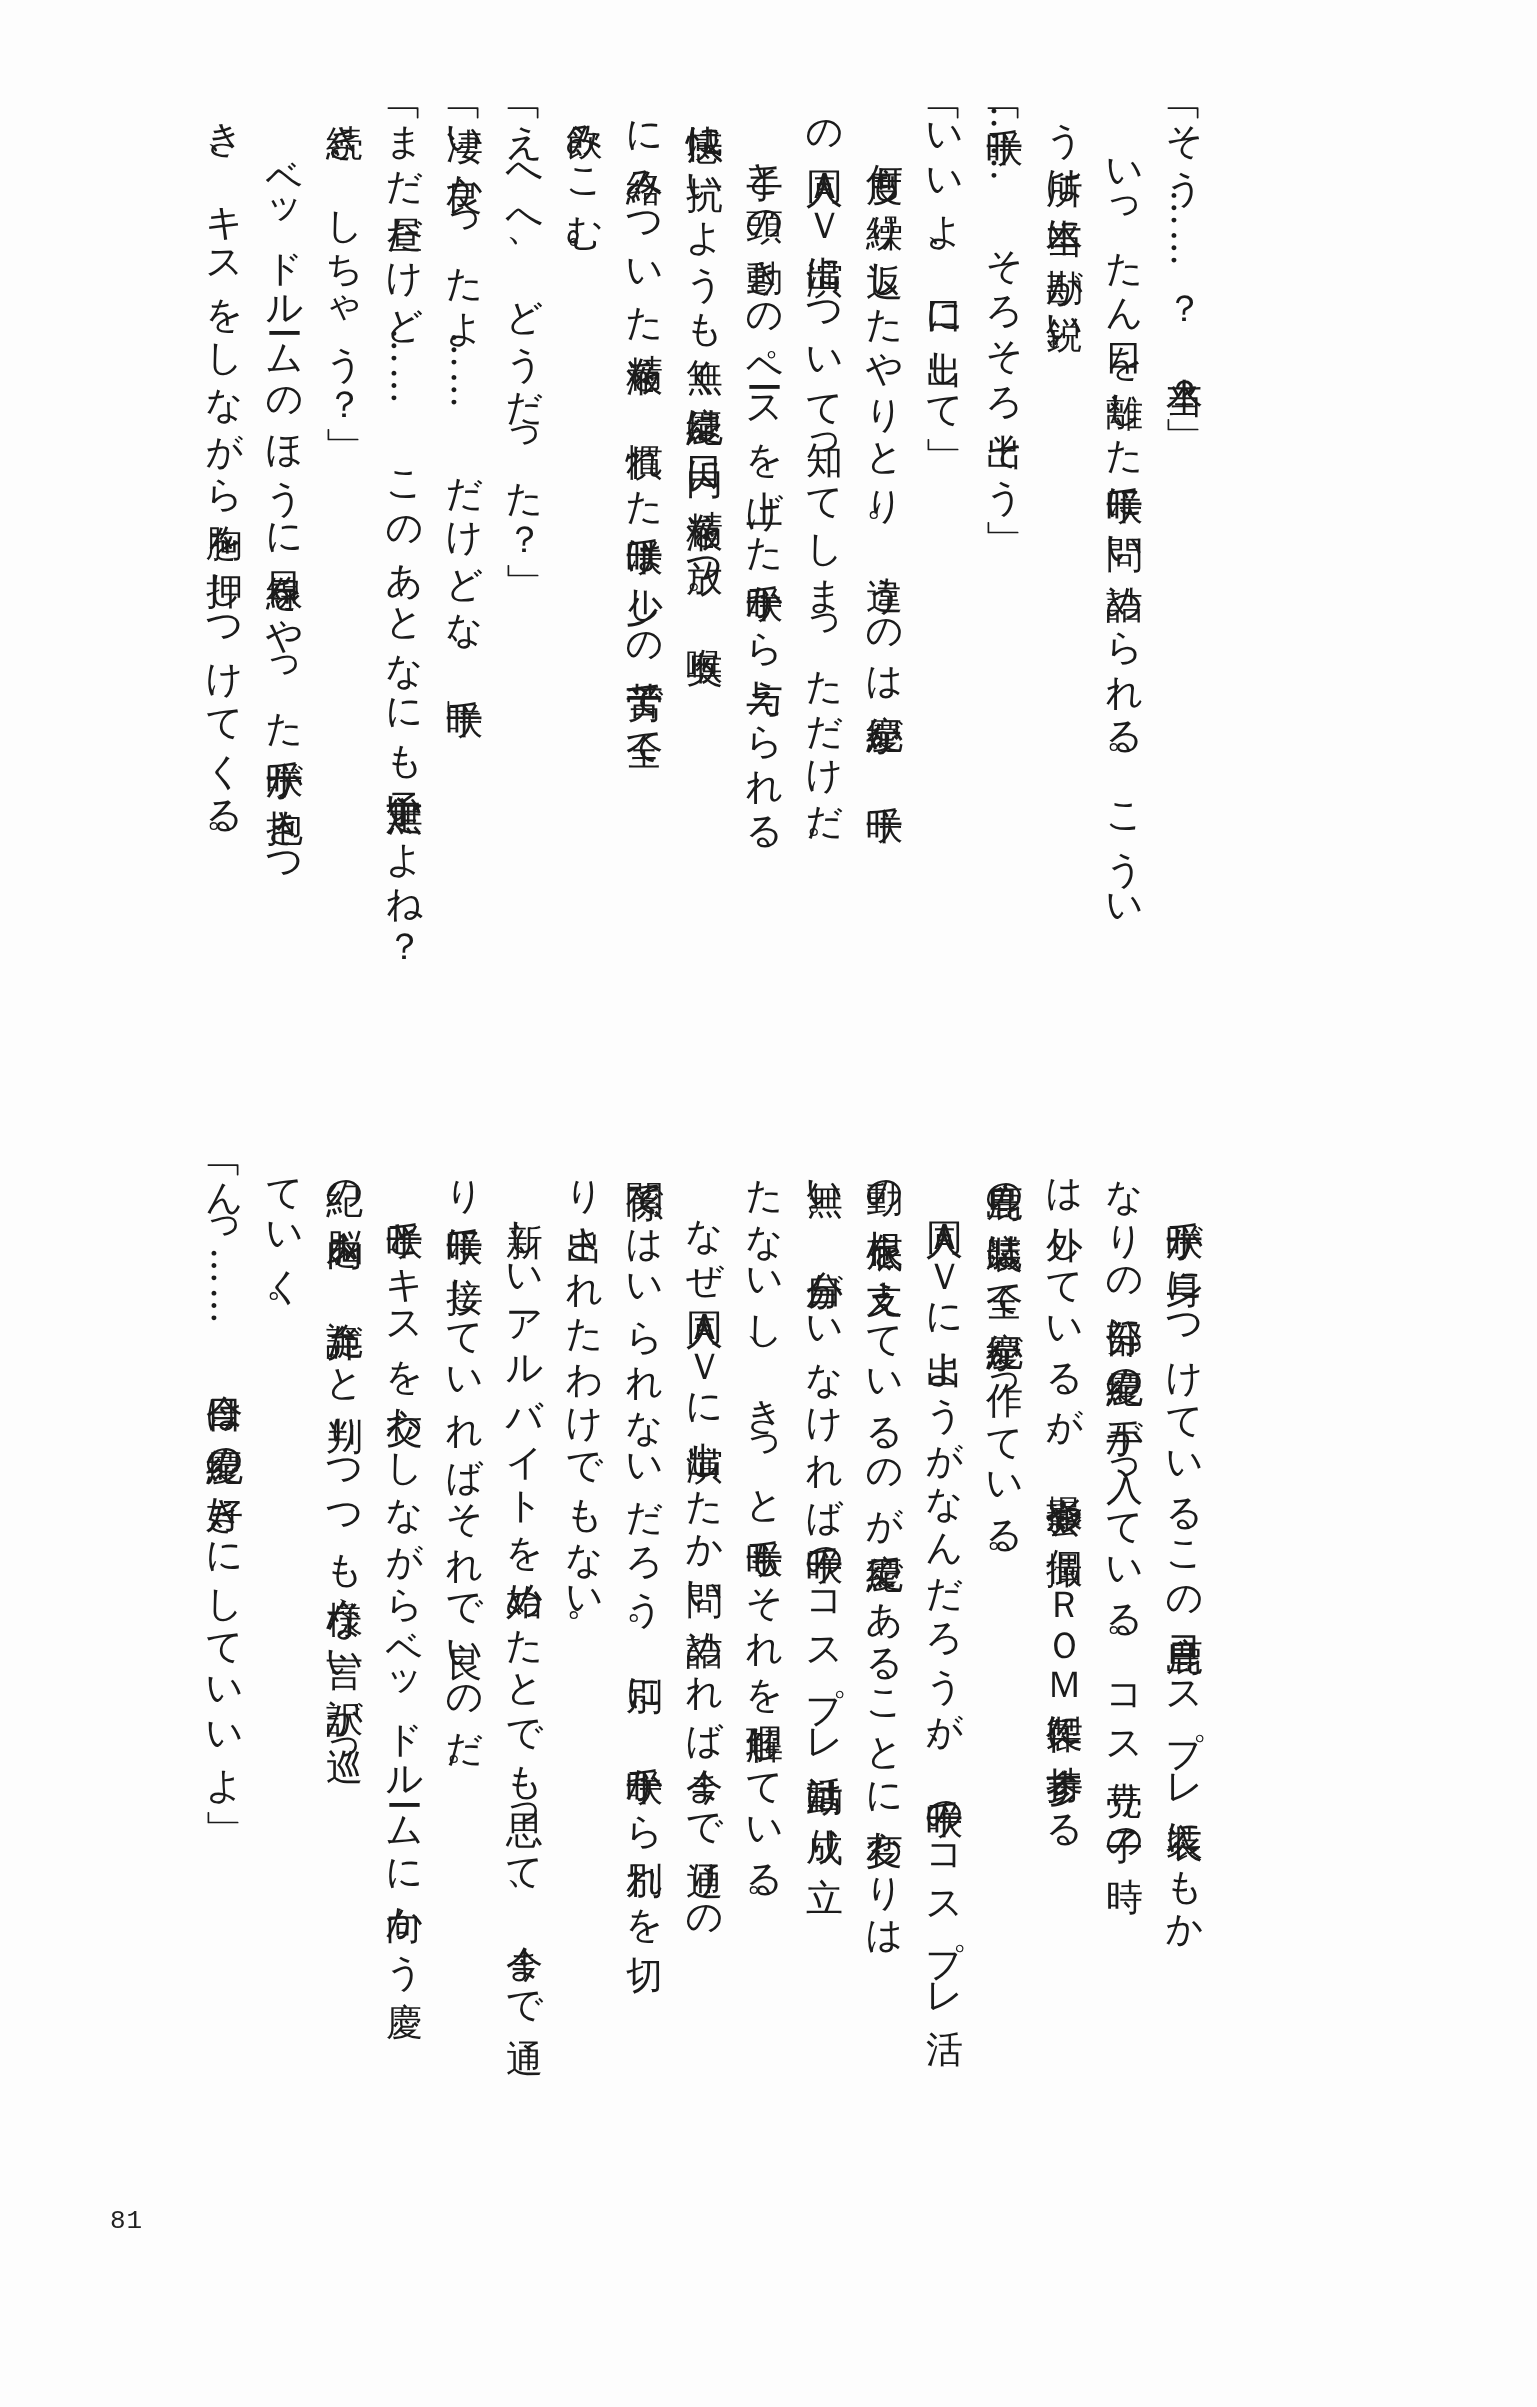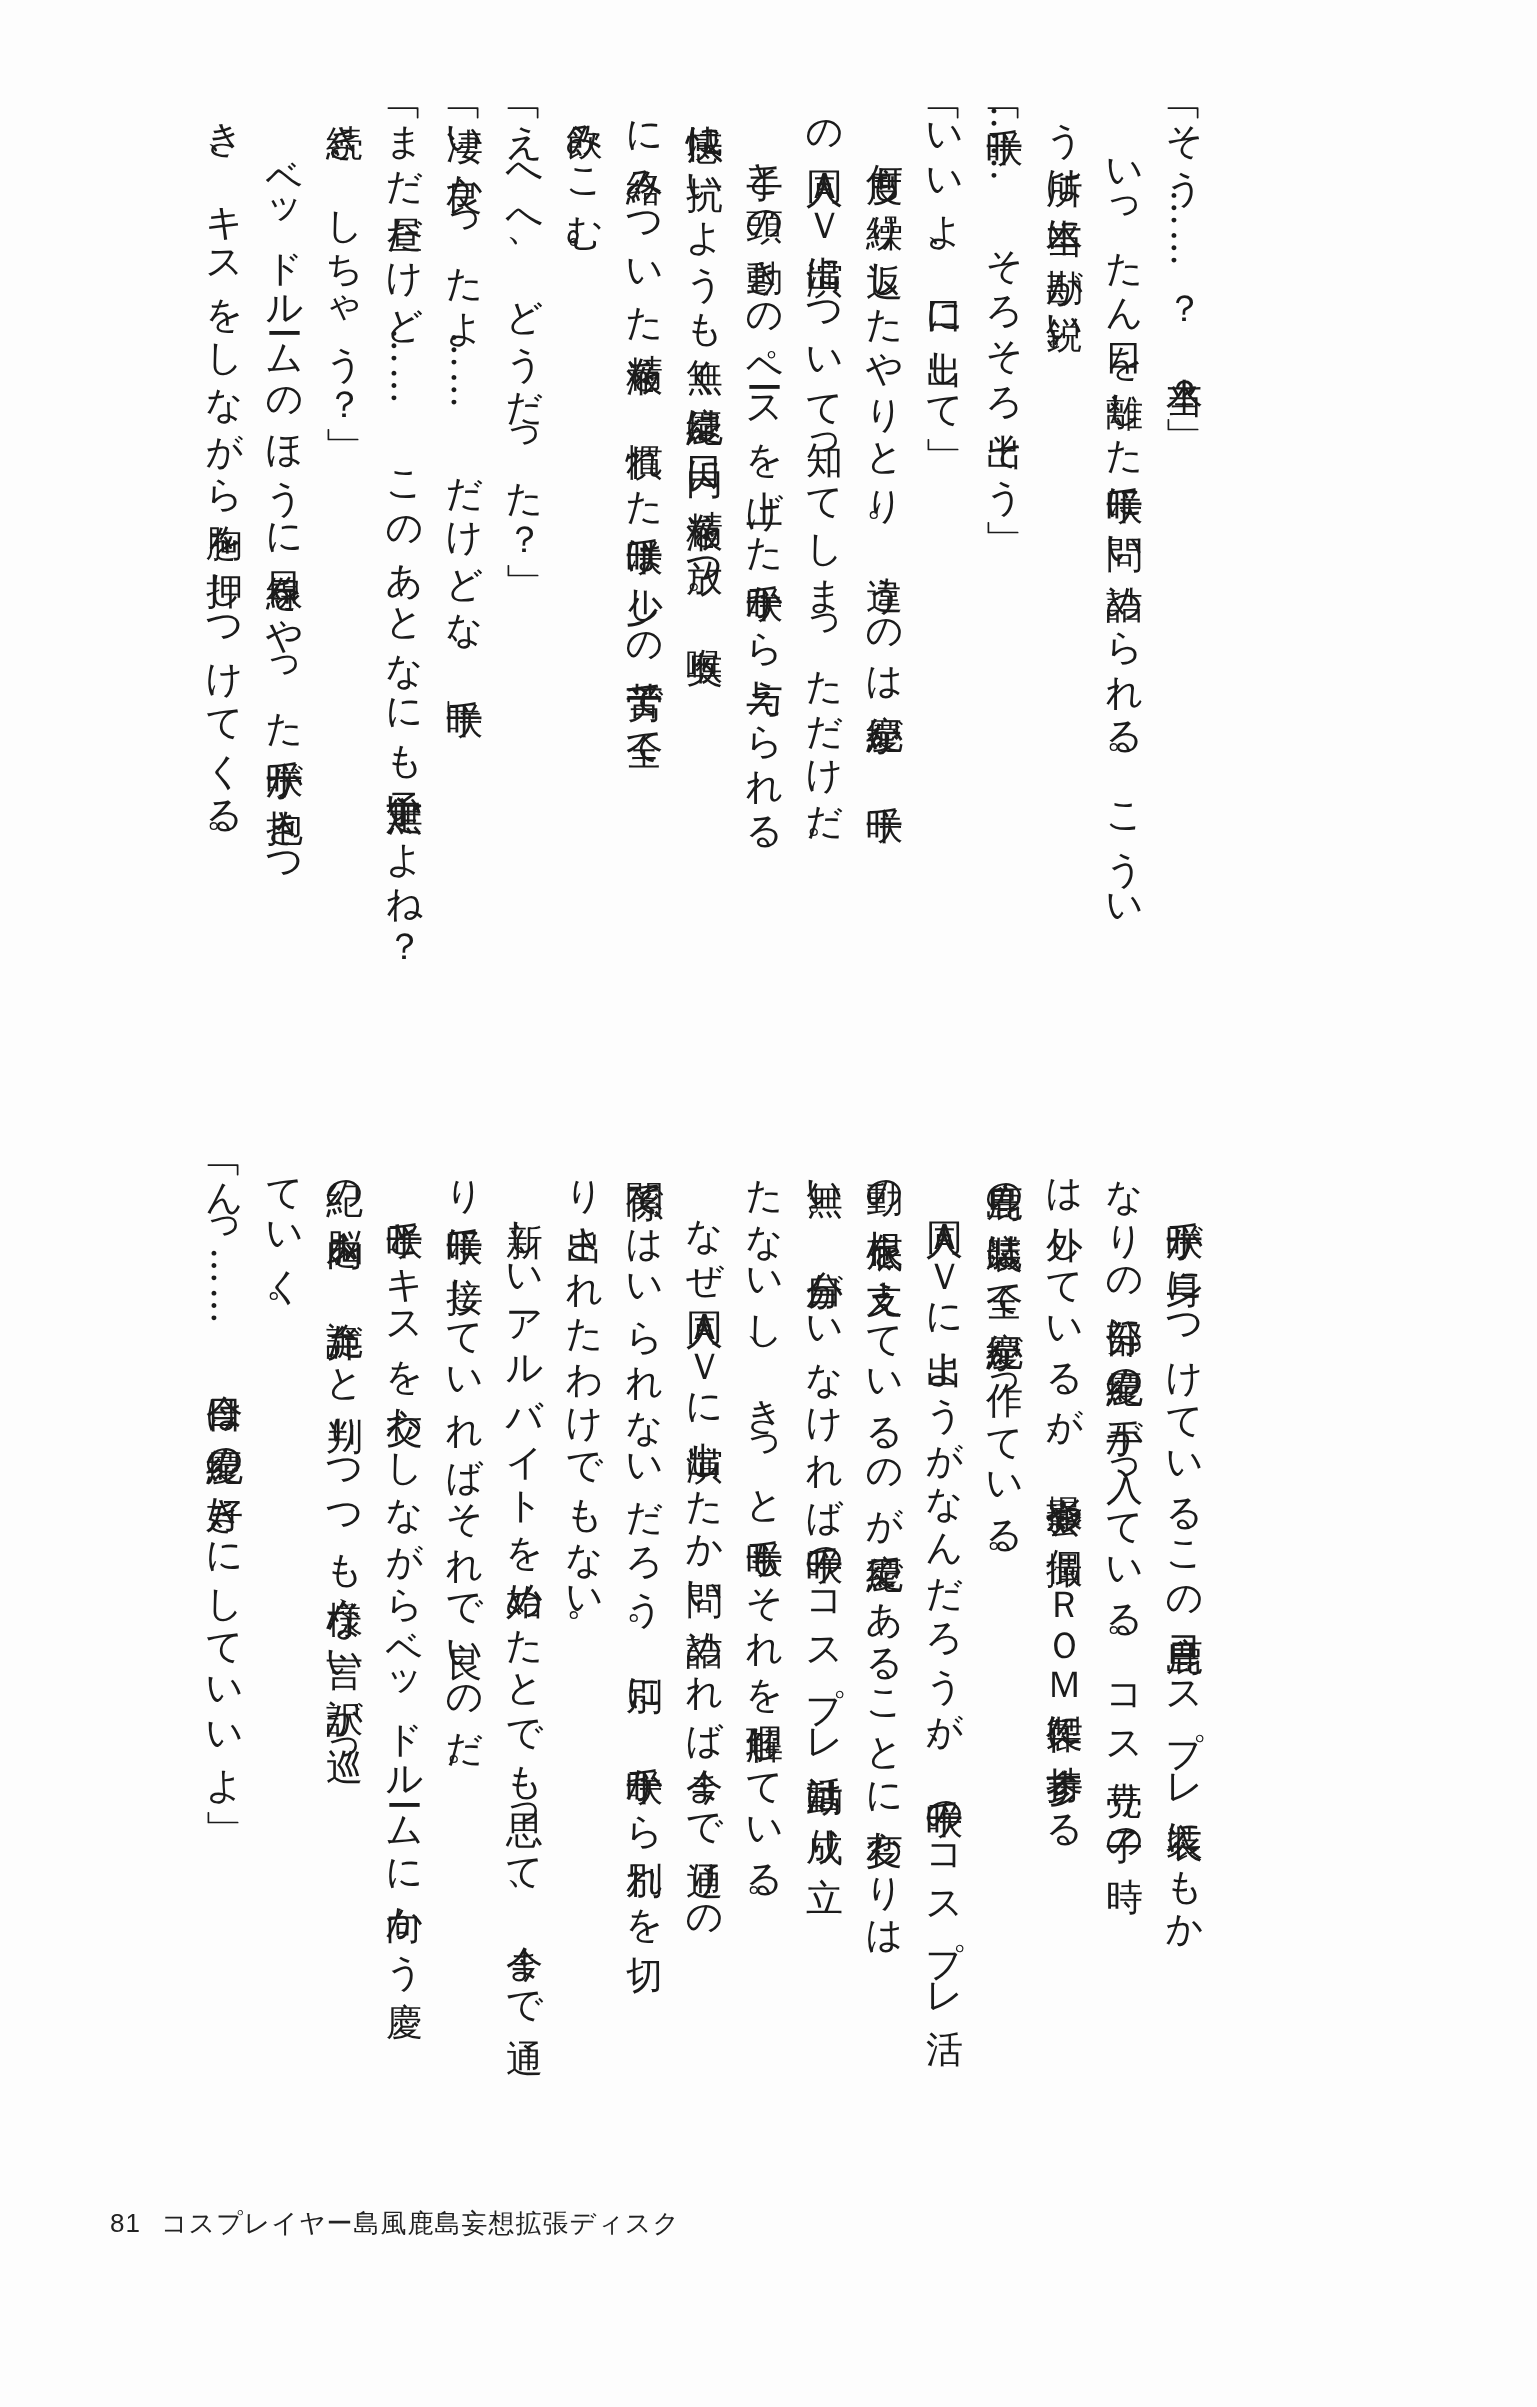--- a/index.html
+++ b/index.html
@@ -20,26 +20,26 @@
     letter-spacing:2.9px;
     color:#1b1b1b;
   }
   #top-block    { top:96px;  right:323px; height:1007px; }
   #bottom-block { top:1153px; right:323px; height:1007px; }
   .text-row p { margin:0; padding:0; text-indent:0; }
   .text-row p.indent { text-indent:39px; }
   .page-footer {
     position:absolute;
     top:2206px; left:110px;
-    font-family:Liberation Sans, sans-serif;
+    font-family:Liberation Mono, monospace;
     font-size:26px;
     color:#222222;
     display:flex;
     align-items:baseline;
-    gap:20px;
+    gap:35px;
     letter-spacing:1px;
   }
 </style>
 </head>
 <body style="background: rgb(253, 253, 253);">
 
 <section id="top-block" class="text-row" style="color: rgb(27, 27, 27);"><p>「そう……？　本当？」</p><p class="indent">いったん口を離した千咲に問い詰められる。こうい
 う所は本当に勘が鋭い。</p><p>「千咲……　そろそろ出そう」</p><p>「いいよ、口に出して」</p><p class="indent">何度も繰り返したやりとり。違うのは慶紀が、千咲
 の同人ＡＶ出演について知ってしまっただけだ。</p><p class="indent">手と頭の動きのペースを上げた千咲から与えられる
 快感に抗いようも無く慶紀は口内に精液を放つ。喉奥
@@ -56,15 +56,14 @@
 無い。自分がいなければ千咲のコスプレ活動は成り立
 たないし、きっと千咲もそれを理解している。</p><p class="indent">なぜ同人ＡＶに出演したか問い詰めれば今まで通りの
 関係ではいられないだろう。別に、千咲から別れを切
 り出されたわけでもない。</p><p class="indent">新しいアルバイトを始めたとでも思って、今まで通
 り千咲に接していればそれで良いのだ。</p><p class="indent">千咲とキスを交わしながらベッドルームに向かう慶
 紀の脳内を、詭弁だと判りつつも様々な言い訳が巡っ
 ていく。</p><p>「んっ……　今日は慶紀の好きにしていいよ」</p></section>
 
 <div class="page-footer">
   <span>81</span>
-  <span>コスプレイヤー島風鹿島妄想拡張ディスク</span>
 </div>
 
 
 </body></html>

